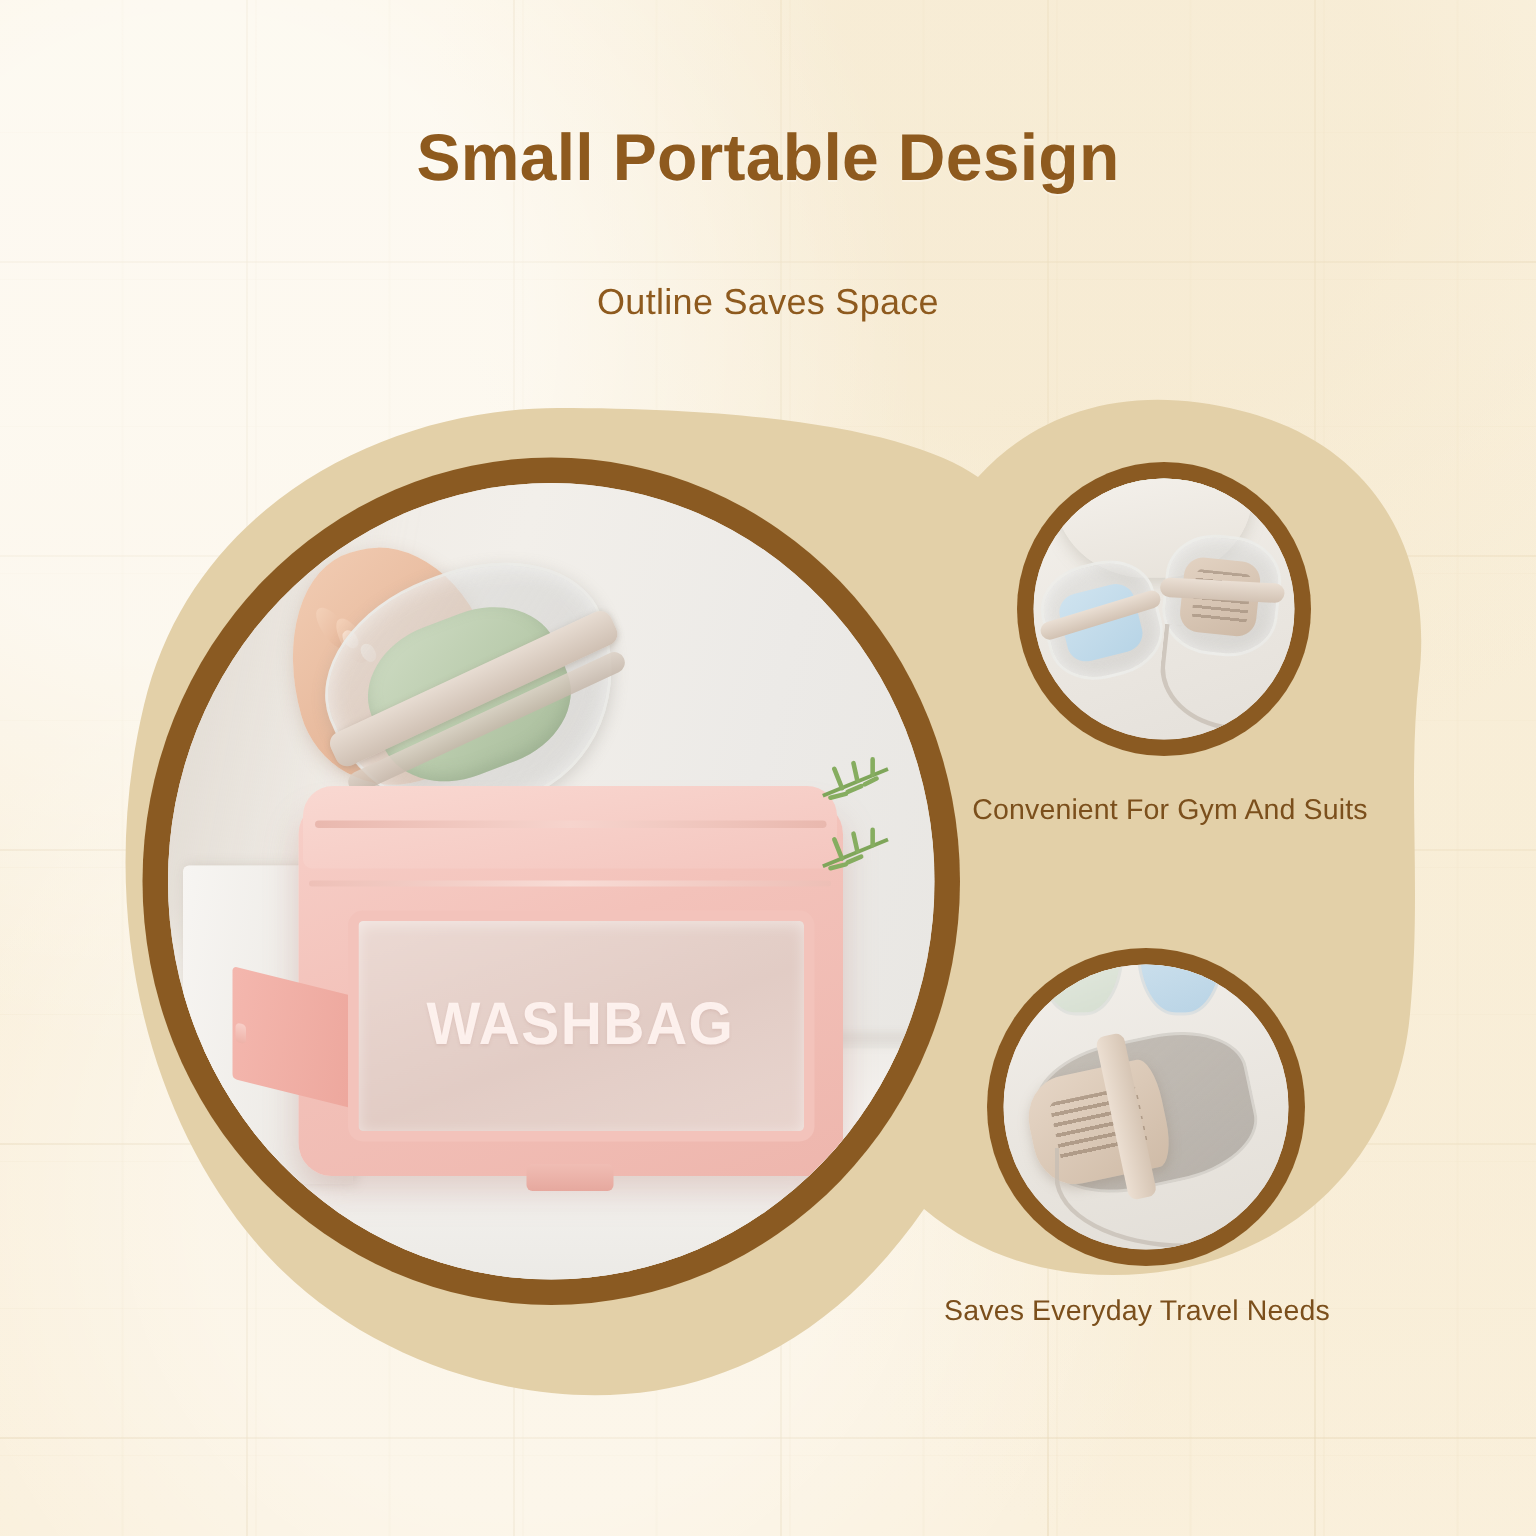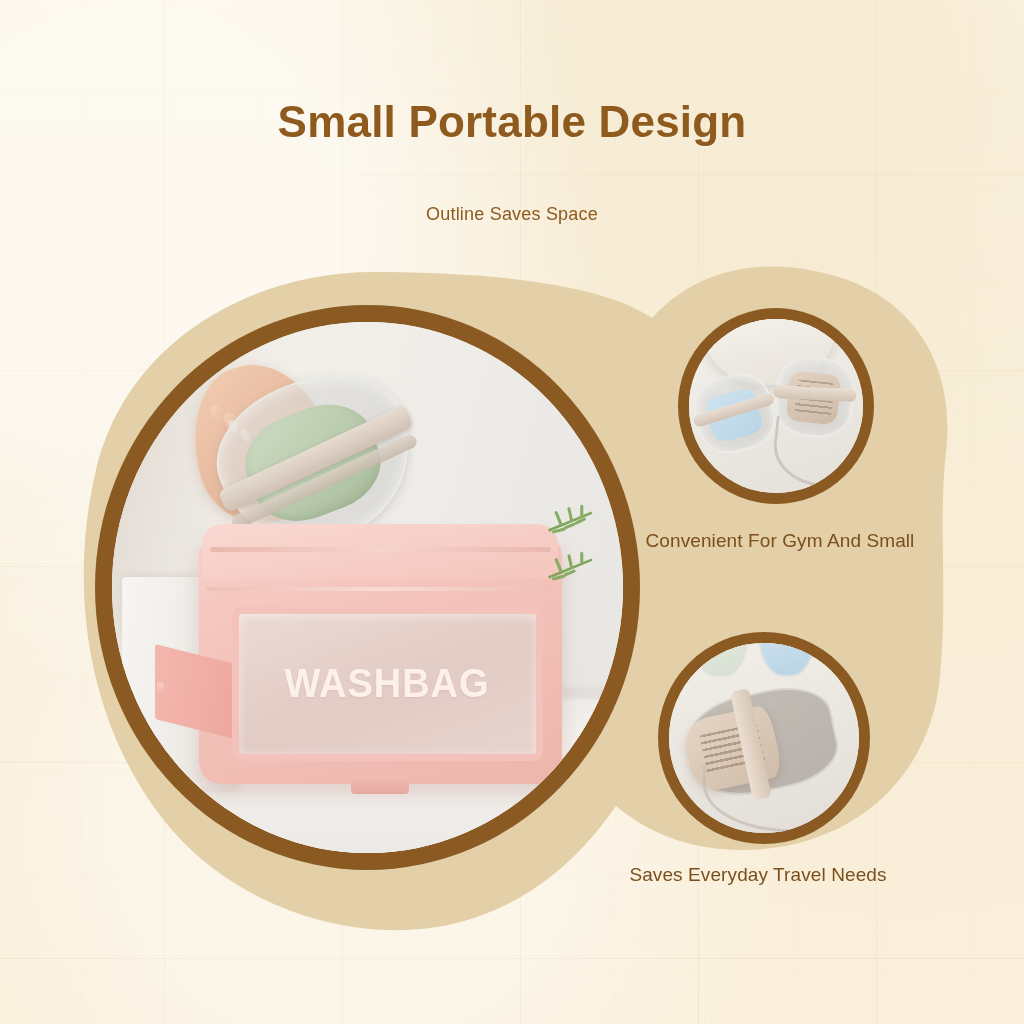--- a/index.html
+++ b/index.html
@@ -42,26 +42,26 @@
       radial-gradient(circle at 34% 78%, rgba(255,255,255,.40) 0 20%, transparent 42%),
       radial-gradient(circle at 88% 62%, rgba(247,236,212,.45) 0 18%, transparent 40%);
     mix-blend-mode:normal;
   }
 
   
   .headings{position:absolute;left:0;right:0;top:82px;text-align:center;z-index:14;}
   .title{
     font-size:44px;font-weight:800;letter-spacing:.2px;
     color:#8e5a1e;
-    margin:16px;line-height:1.1;
+    margin:0;line-height:1.1;
     text-shadow:0 1px 0 rgba(255,255,255,.35);
   }
   .subtitle{
     margin:58px 0 0 0;
-    font-size:18px;font-weight:500;color:#8e5a1e;letter-spacing:.2px;
+    font-size:24px;font-weight:500;color:#8e5a1e;letter-spacing:.2px;
   }
 
   
   .blob-wrap{position:absolute;left:0;top:0;width:1024px;height:1024px;z-index:2;}
 
   
   .main-circle{
     position:absolute;left:95px;top:305px;width:545px;height:565px;
     z-index:6;
   }
@@ -454,21 +454,21 @@
       <div class="pc-shell"></div>
       <div class="pc-soap-beige"></div>
       <div class="pc-slots"></div>
       <div class="pc-band"></div>
     </div>
 
     <div class="pa-cord"></div>
   </div>
 </div>
 
-<div class="caption cap1">Convenient For Gym And Small</div>
+<div class="caption cap1">Convenient For Gym And Suits</div>
 
 <div class="sm-circle sc2">
   <div class="sm-ring"></div>
   <div class="sm-photo">
     <div class="pb-bg"></div>
 
     <div class="pb-top-cases">
       <div class="pb-tc pb-tc-a"></div>
       <div class="pb-tc pb-tc-b"></div>
     </div>

